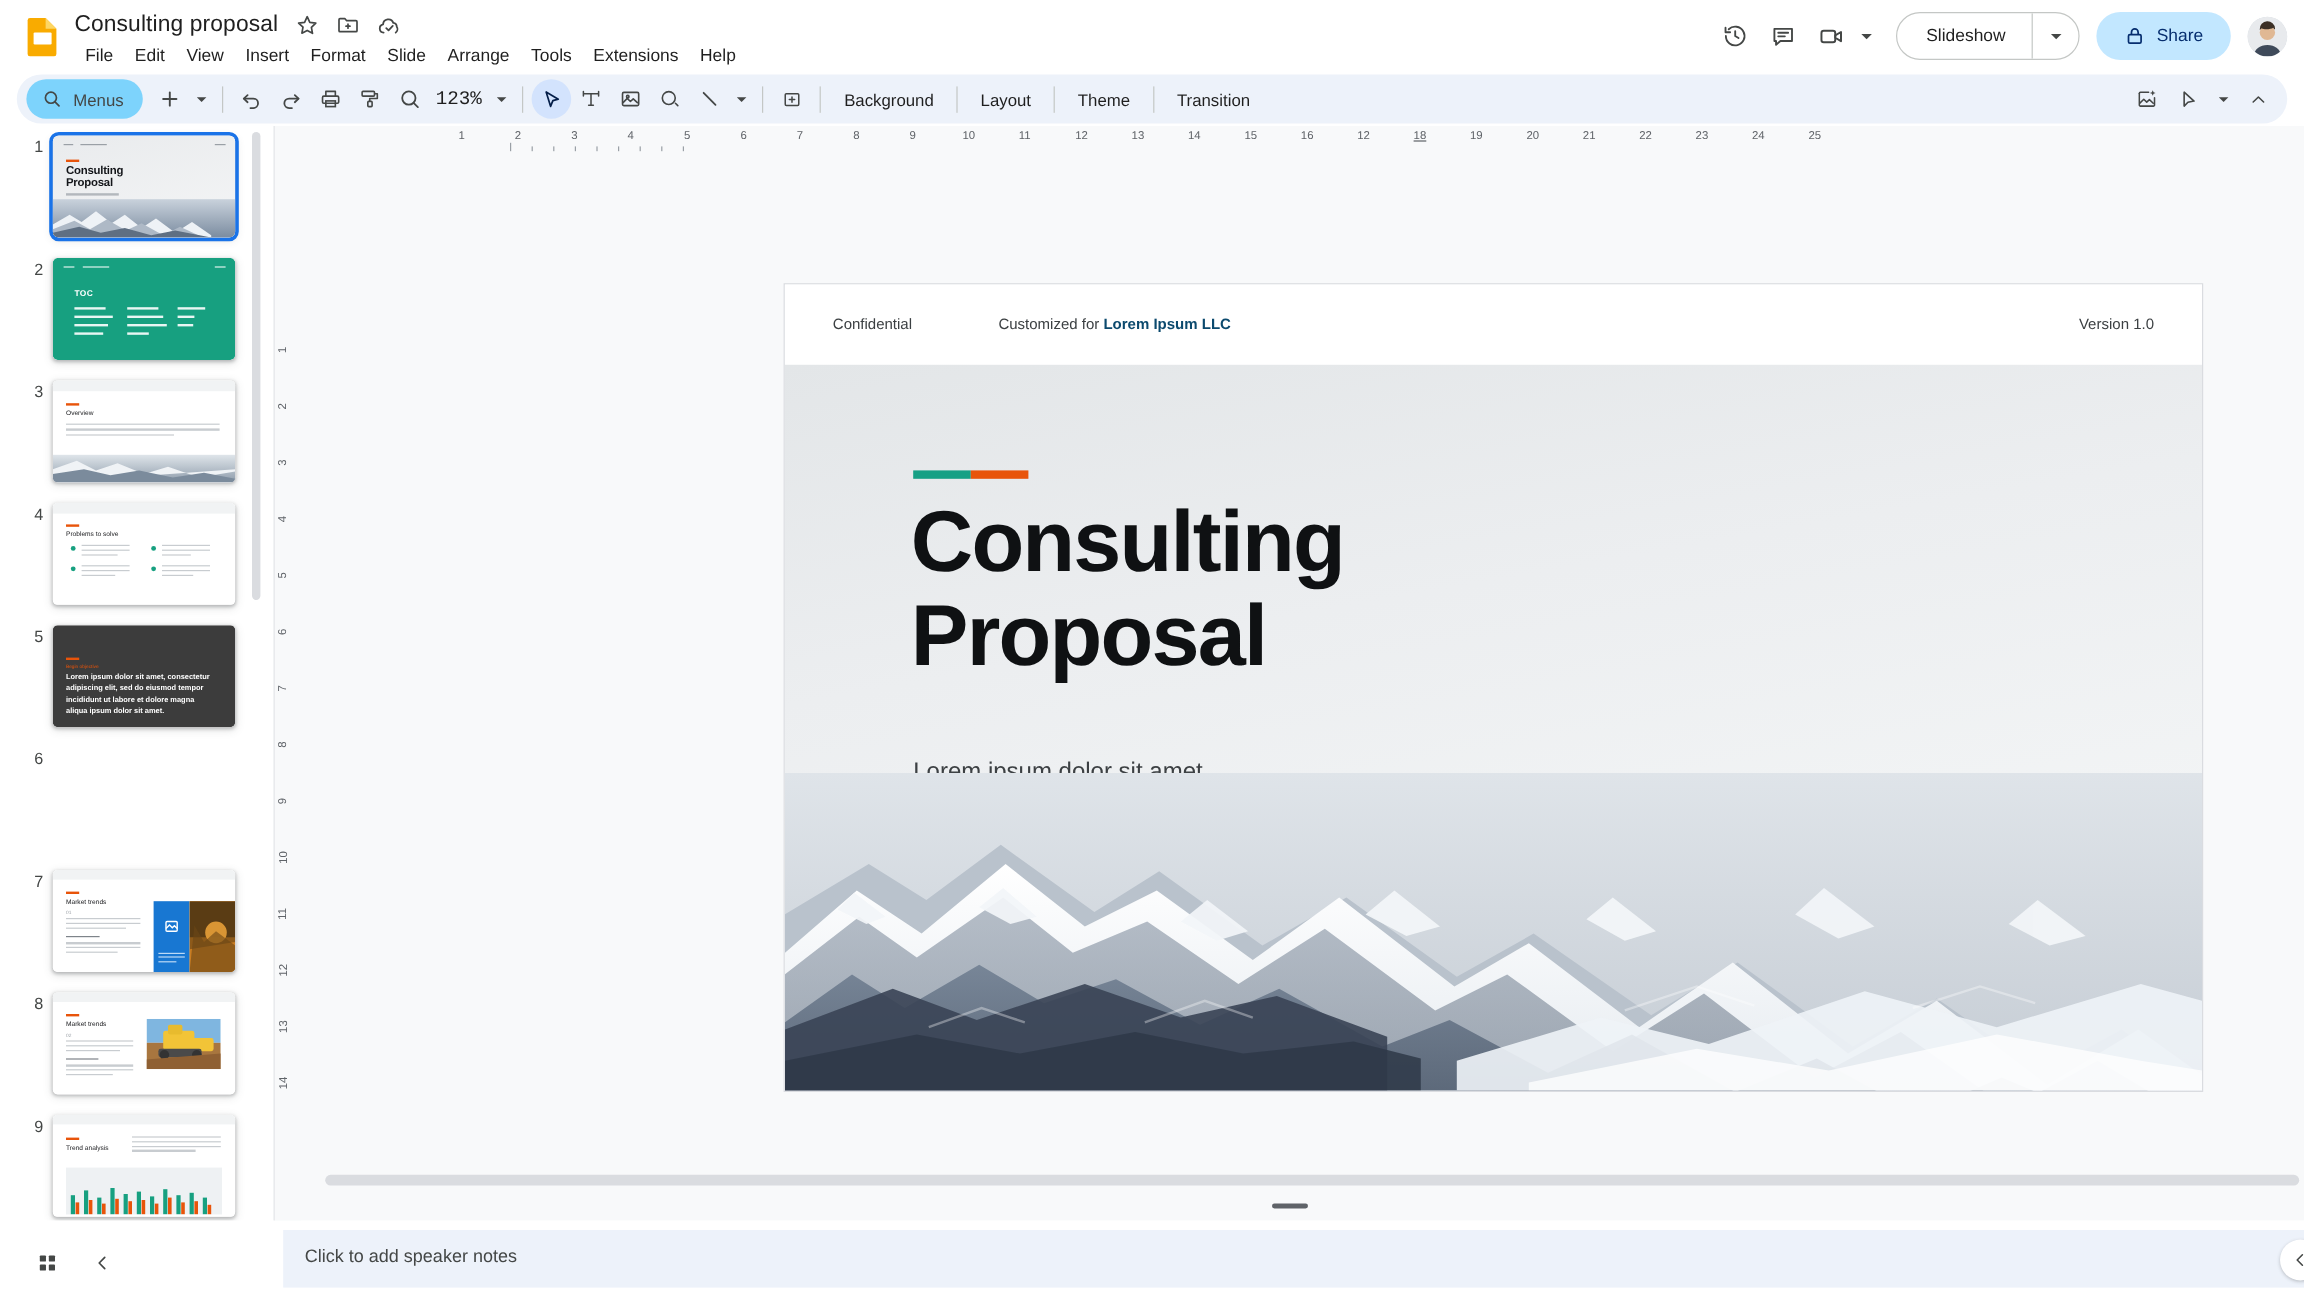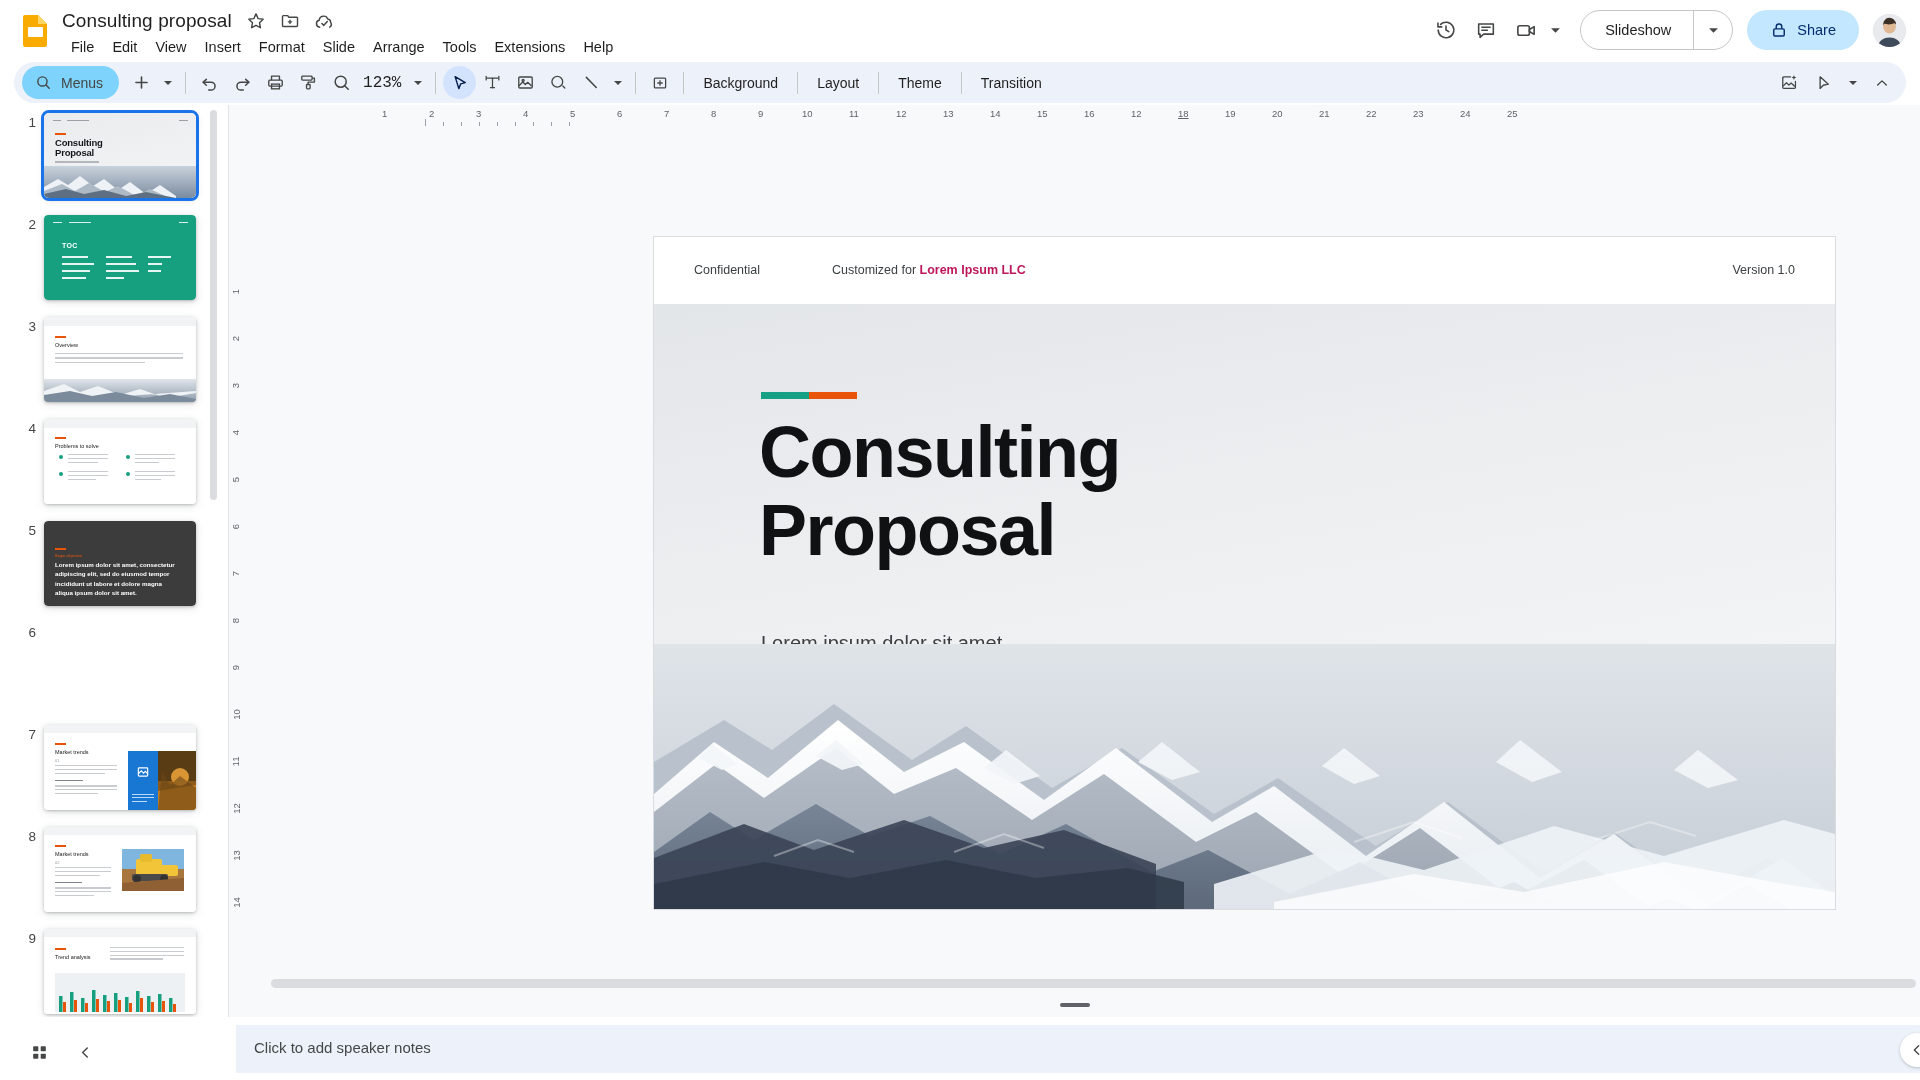--- a/index.html
+++ b/index.html
@@ -177,21 +177,21 @@
     background: #ffffff;
     box-shadow: 0 0 0 1px #dadce0;
     overflow: hidden;
   }
   .slide-header {
     position: absolute; left: 0; top: 0; width: 100%; height: 67px;
     background: #ffffff;
   }
   .sh-confidential { position: absolute; left: 40px; top: 26px; font-size: 12.5px; color: #3c4043; }
   .sh-customized { position: absolute; left: 178px; top: 26px; font-size: 12.5px; color: #3c4043; }
-  .sh-customized b { color: #be185d; font-weight: bold; }
+  .sh-customized b { color: #0c4a6e; font-weight: bold; }
   .sh-version { position: absolute; right: 40px; top: 26px; font-size: 12.5px; color: #3c4043; }
 
   .slide-body {
     position: absolute; left: 0; top: 67px; width: 100%; bottom: 0;
     background: linear-gradient(170deg,#e3e6e8 0%, #eceef0 35%, #f2f4f5 70%, #eef0f2 100%);
     overflow: hidden;
   }
   .accent-bar {
     position: absolute; left: 107px; top: 88px; width: 96px; height: 7px;
     display: flex;

